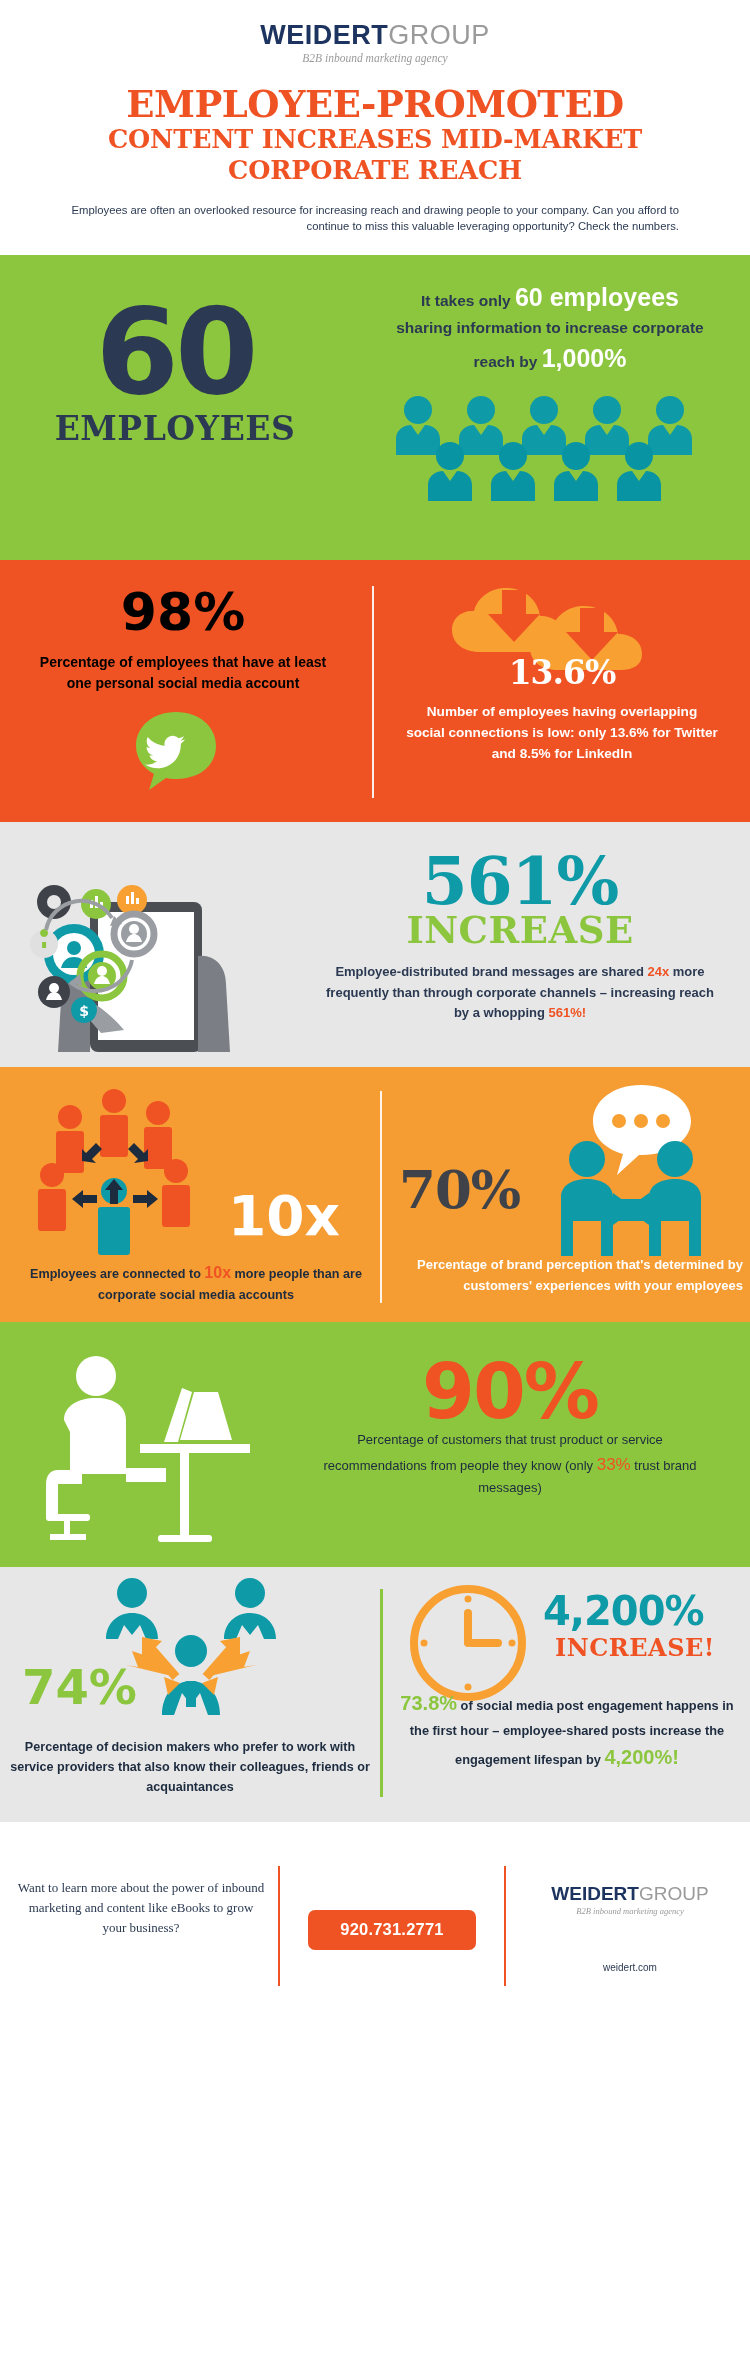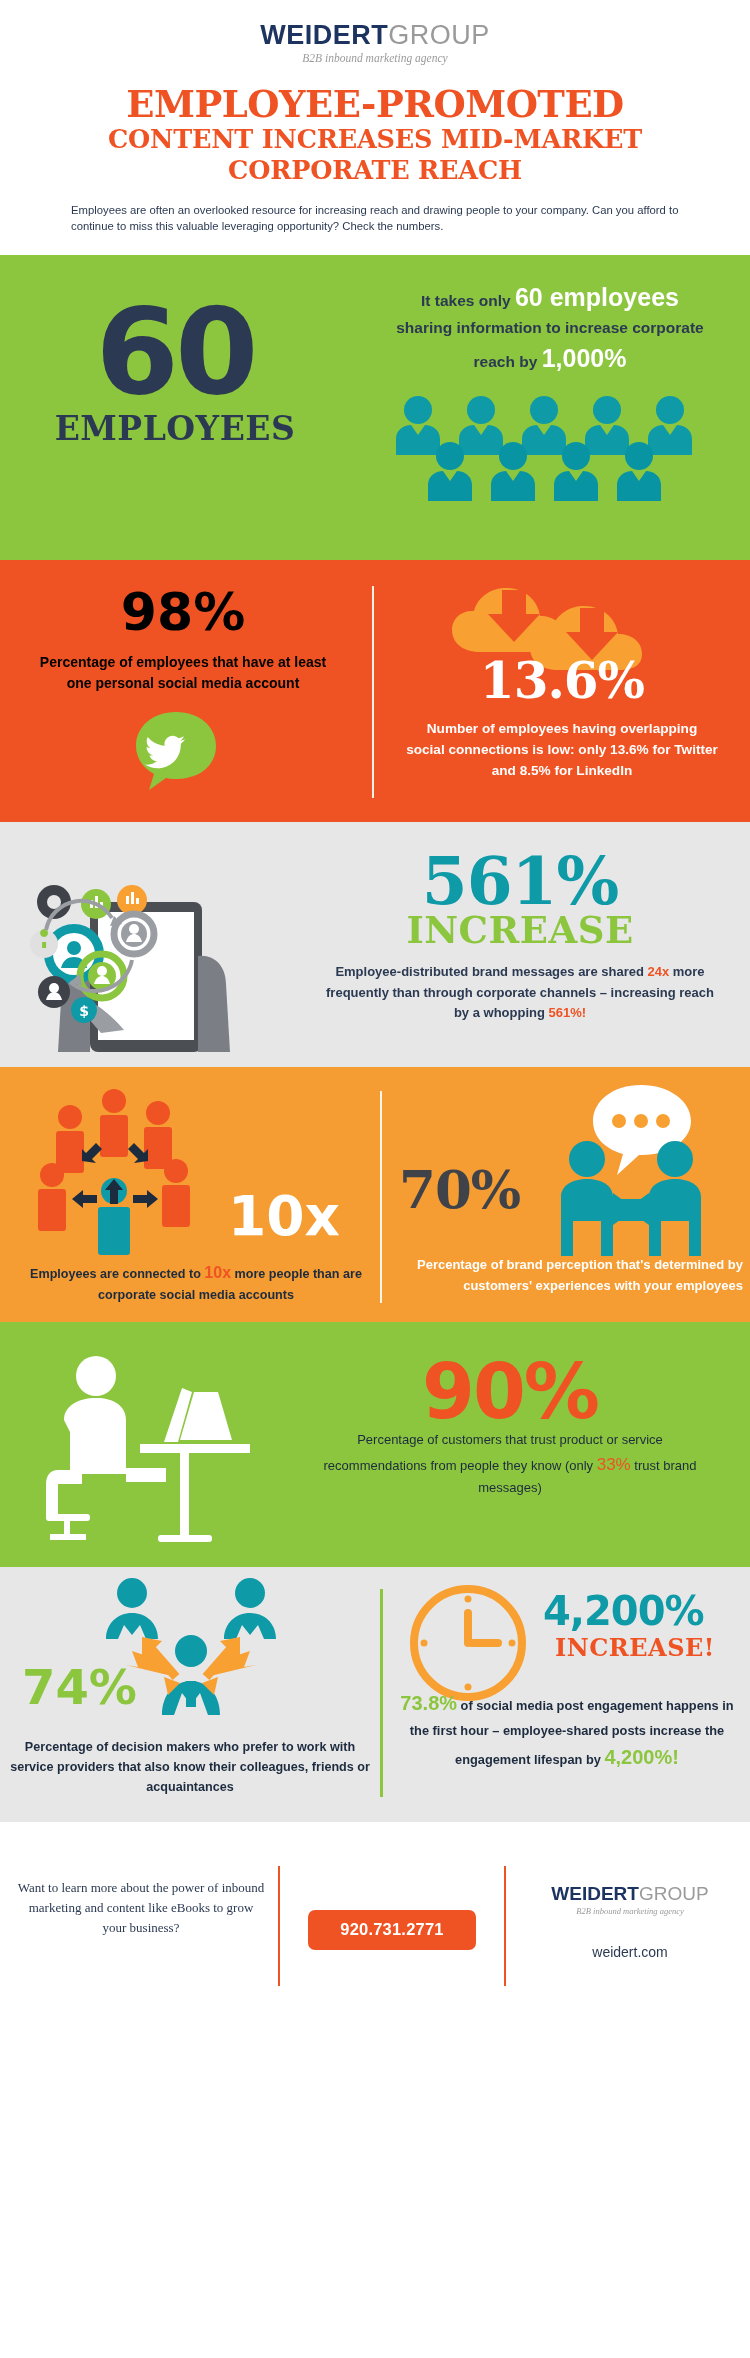--- a/index.html
+++ b/index.html
@@ -16,21 +16,21 @@
   .logo-wrap { text-align:center; }
   .logo-line { font-size:27px; letter-spacing:.5px; line-height:1; }
   .logo-weidert { color:#1d3461; font-weight:bold; font-family:"Liberation Sans", sans-serif; }
   .logo-group { color:#9a9a9a; font-weight:400; }
   .logo-tag { font-family:"Liberation Serif", serif; font-style:italic; color:#9a9a9a; font-size:11.5px; margin-top:3px; }
 
   .title { margin-top:22px; }
   .title-l1 { color:#f05323; font-family:"DejaVu Serif", serif; font-weight:bold; font-size:37px; letter-spacing:-.5px; line-height:1.02; }
   .title-l2, .title-l3 { color:#f05323; font-family:"DejaVu Serif", serif; font-weight:bold; font-size:25.5px; letter-spacing:-.2px; line-height:1.22; }
 
-  .intro { margin:16px auto 0 auto; width:608px; color:#2b3a52; font-size:11.3px; line-height:1.45; text-align:left; }
+  .intro { margin:16px auto 0 auto; width:608px; color:#2b3a52; font-size:11.3px; line-height:1.45; text-align:right; }
   .header-pad { height:20px; }
 
   
   .sect { position:relative; width:750px; }
   .green { background:#8cc63e; }
   .orangeDark { background:#f05323; }
   .grey { background:#e7e7e7; }
   .orangeLight { background:#f59c33; }
 
   .divider-v { position:absolute; width:2px; background:#ffffff; opacity:.9; }
@@ -52,21 +52,21 @@
   .p-row.back { gap:11px; }
   .p-row.front { gap:11px; margin-top:-14px; margin-left:32px; }
 
   
   .s2 { height:262px; }
   .s2-left { position:absolute; left:18px; top:26px; width:330px; text-align:center; color:#000000; }
   .s2-num { font-family:"DejaVu Sans", sans-serif; font-weight:bold; font-size:52px; line-height:1; }
   .s2-cap { font-size:14px; font-weight:bold; line-height:1.5; margin-top:14px; padding:0 20px; }
   .bird { position:absolute; left:130px; top:148px; }
   .s2-right { position:absolute; left:392px; top:96px; width:340px; text-align:center; color:#fff; }
-  .s2-num2 { font-family:"DejaVu Serif", serif; font-weight:bold; font-size:50px; line-height:1; letter-spacing:-1px; }
+  .s2-num2 { font-family:"DejaVu Serif", serif; font-weight:bold; font-size:33px; line-height:1; letter-spacing:-1px; }
   .s2-cap2 { font-size:13.6px; font-weight:bold; line-height:1.55; margin-top:12px; padding:0 14px; }
   .clouds { position:absolute; left:440px; top:22px; }
 
   
   .s3 { height:245px; }
   .s3-right { position:absolute; left:300px; top:28px; width:440px; text-align:center; }
   .s3-num { font-family:"DejaVu Serif", serif; font-weight:bold; font-size:66px; color:#0e9aa7; line-height:.95; letter-spacing:-1px; }
   .s3-inc { font-family:"DejaVu Serif", serif; font-weight:bold; font-size:37px; color:#8cc63e; line-height:1; letter-spacing:.5px; }
   .s3-cap { font-size:13px; font-weight:bold; color:#2b3a52; line-height:1.55; margin-top:13px; padding:0 22px; }
   .s3-cap .hl { color:#f05323; font-size:13px; }
@@ -106,21 +106,21 @@
   .clock-art { position:absolute; left:18px; top:12px; }
 
   
   .footer { height:216px; background:#ffffff; position:relative;padding-left:48px; }
   .f-left { position:absolute; left:16px; top:56px; width:250px; text-align:center; font-family:"Liberation Serif", serif; color:#2b3a52; font-size:13px; line-height:1.55; }
   .f-div { position:absolute; width:2px; background:#f05323; top:44px; height:120px; }
   .phone-btn { position:absolute; left:308px; top:88px; width:168px; height:40px; background:#f05323; border-radius:7px; color:#fff; font-size:16.5px; font-weight:bold; display:flex; align-items:center; justify-content:center; letter-spacing:.2px; }
   .f-right { position:absolute; left:520px; top:62px; width:220px; text-align:center; }
   .f-logo { font-size:19px; line-height:1; }
   .f-tag { font-family:"Liberation Serif", serif; font-style:italic; color:#9a9a9a; font-size:8.5px; margin-top:3px; }
-  .f-web { margin-top:28px; color:#2b3a52; font-size:14px; }
+  .f-web { margin-top:46px; color:#2b3a52; font-size:10px; }
 </style>
 </head>
 <body>
 
 <div class="page">
 
   <div class="header">
     <div class="logo-wrap">
       <div class="logo-line">
         <span class="logo-weidert">WEIDERT</span><span class="logo-group">GROUP</span>

